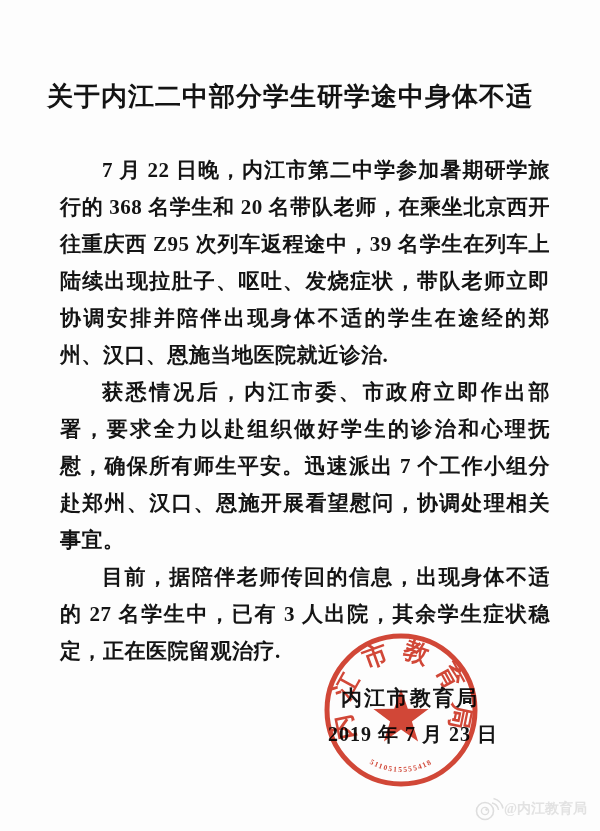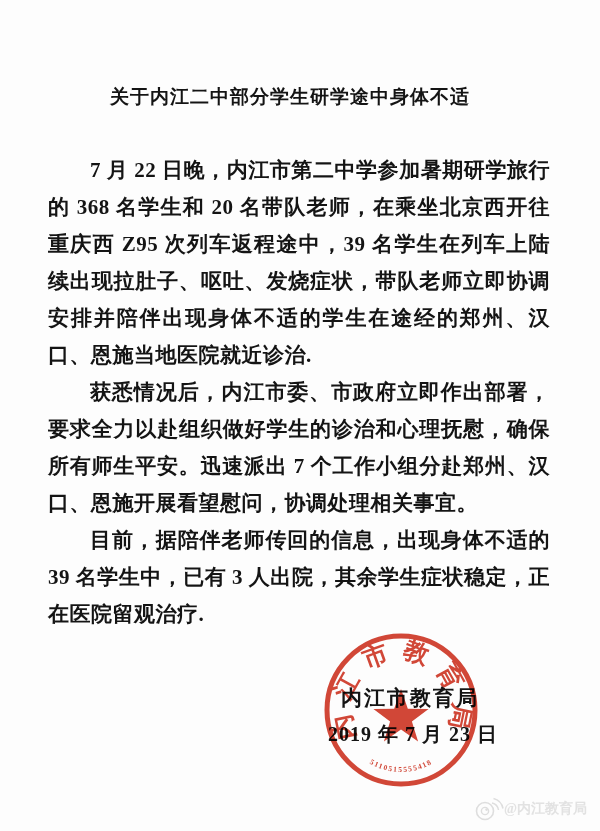--- a/index.html
+++ b/index.html
@@ -8,28 +8,28 @@
     width: 600px;
     height: 831px;
     background: #fdfdfd;
     overflow: hidden;
     font-family: "Liberation Serif", "DejaVu Serif", serif;
     color: #141414;
   }
   .doc-title {
     padding: 80px 45px 0 25px;
     text-align: center;
-    font-size: 19px;
+    font-size: 26px;
     font-weight: 700;
     line-height: 34px;
     letter-spacing: 1px;
   }
   .doc-body {
     margin-top: 38px;
-    padding: 0 50px 0 48px;
+    padding: 0 50px 0 60px;
     font-size: 21px;
     font-weight: 700;
     line-height: 37px;
     text-align: justify;
     letter-spacing: 0.5px;
   }
   .doc-body p { margin: 0; text-indent: 42px; }
   .sig-issuer {
     position: absolute;
     left: 341px;
@@ -82,21 +82,21 @@
 
 <div class="page">
 
   <div class="doc-title">
     <div>关于内江二中部分学生研学途中身体不适</div>
   </div>
 
   <div class="doc-body">
     <p>7 月 22 日晚，内江市第二中学参加暑期研学旅行的 368 名学生和 20 名带队老师，在乘坐北京西开往重庆西 Z95 次列车返程途中，39 名学生在列车上陆续出现拉肚子、呕吐、发烧症状，带队老师立即协调安排并陪伴出现身体不适的学生在途经的郑州、汉口、恩施当地医院就近诊治.</p>
     <p>获悉情况后，内江市委、市政府立即作出部署，要求全力以赴组织做好学生的诊治和心理抚慰，确保所有师生平安。迅速派出 7 个工作小组分赴郑州、汉口、恩施开展看望慰问，协调处理相关事宜。</p>
-    <p>目前，据陪伴老师传回的信息，出现身体不适的 39 名学生中，已有 3 人出院，其余学生症状稳定，正在医院留观治疗.</p>
+    <p>目前，据陪伴老师传回的信息，出现身体不适的 27 名学生中，已有 3 人出院，其余学生症状稳定，正在医院留观治疗.</p>
   </div>
 
   <div class="sig-issuer">内江市教育局</div>
   <div class="sig-date">2019 年 7 月 23 日</div>
 
   <svg class="seal" viewBox="0 0 160 160" aria-hidden="true">
     <circle class="ring" cx="80" cy="80" r="74"></circle>
     <polygon class="star" points="80,59 86.8,78.7 107.6,79 90.9,91.6 97.1,111.5 80,99.5 62.9,111.5 69.1,91.6 52.4,79 73.2,78.7"></polygon>
     <path id="arc-name" d="M 33.8 101.6 A 51 51 0 1 1 126.2 101.6" fill="none"></path>
     <path id="arc-serial" d="M 44.4 130.8 A 62 62 0 0 0 115.6 130.8" fill="none"></path>

